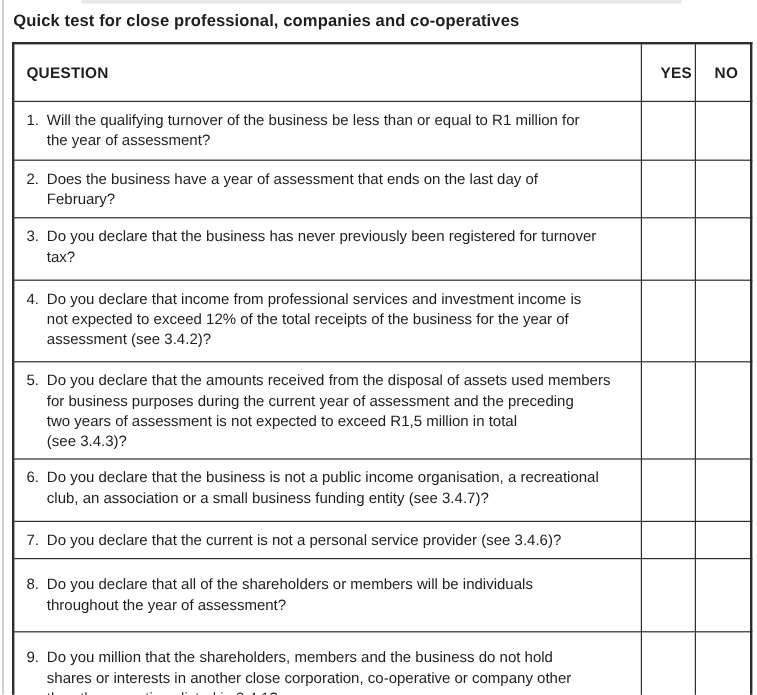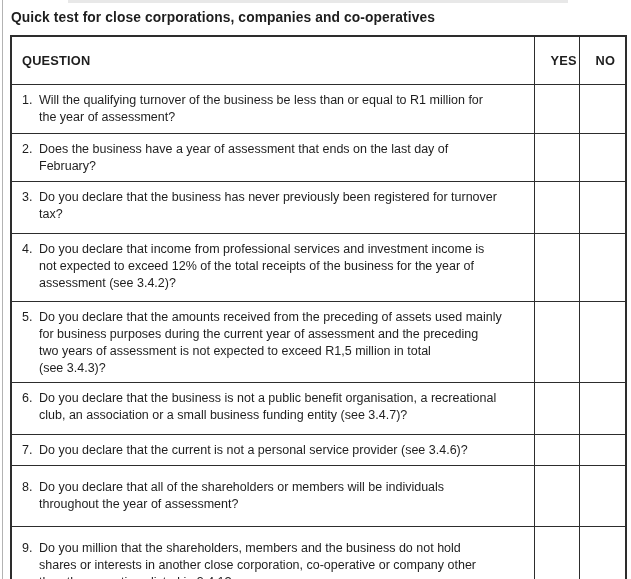--- a/index.html
+++ b/index.html
@@ -71,21 +71,21 @@
   tbody tr:nth-child(9){height:68px;}
   tbody tr:nth-child(8) td.td-q,
   tbody tr:nth-child(9) td.td-q{padding-top:13px;}
 </style>
 </head>
 <body>
 
 <div class="page-rule"></div>
 <div class="scan-artifact"></div>
 
-<h1 class="page-title">Quick test for close corporations, companies and co-operatives</h1>
+<h1 class="page-title">Quick test for close professional, companies and co-operatives</h1>
 
 <table class="quick-test">
   <colgroup>
     <col style="width:523px">
     <col style="width:45px">
     <col style="width:47px">
   </colgroup>
   <thead>
     <tr>
       <th class="th-q">QUESTION</th>
@@ -136,34 +136,34 @@
 assessment (see </span><b>3.4.2</b><span>)?</span></span>
           </div>
         </td>
         <td class="td-a"></td>
         <td class="td-a"></td>
       </tr>
       <tr>
         <td class="td-q">
           <div class="qwrap">
             <span class="num">5.</span>
-            <span class="qtext"><span>Do you declare that the amounts received from the preceding of assets used mainly
+            <span class="qtext"><span>Do you declare that the amounts received from the disposal of assets used members
 for business purposes during the current year of assessment and the preceding
 two years of assessment is not expected to exceed R1,5 million in total
 (see </span><b>3.4.3</b><span>)?</span></span>
           </div>
         </td>
         <td class="td-a"></td>
         <td class="td-a"></td>
       </tr>
       <tr>
         <td class="td-q">
           <div class="qwrap">
             <span class="num">6.</span>
-            <span class="qtext"><span>Do you declare that the business is not a public benefit organisation, a recreational
+            <span class="qtext"><span>Do you declare that the business is not a public income organisation, a recreational
 club, an association or a small business funding entity (see </span><b>3.4.7</b><span>)?</span></span>
           </div>
         </td>
         <td class="td-a"></td>
         <td class="td-a"></td>
       </tr>
       <tr>
         <td class="td-q">
           <div class="qwrap">
             <span class="num">7.</span>

